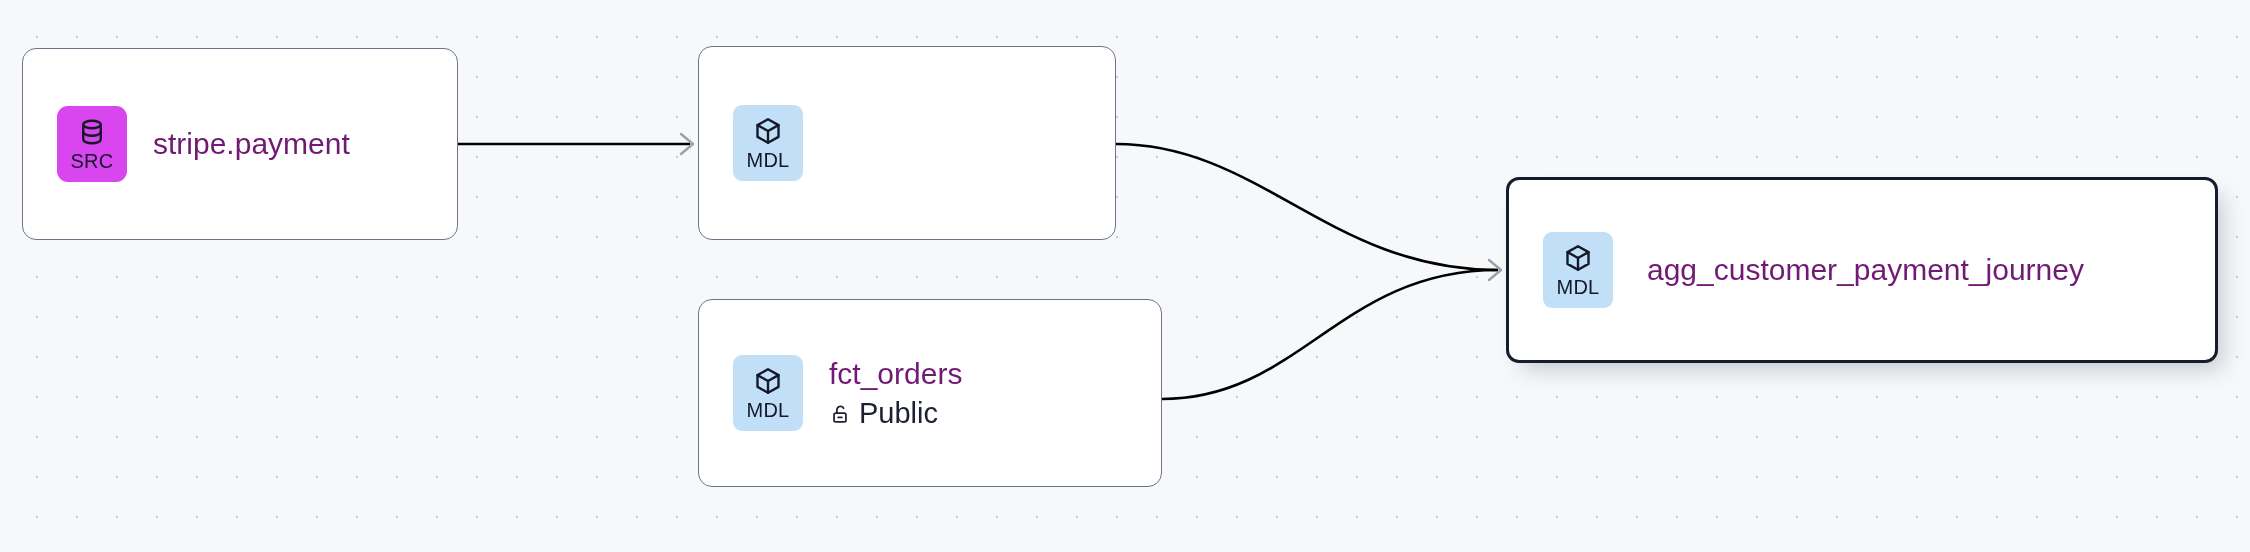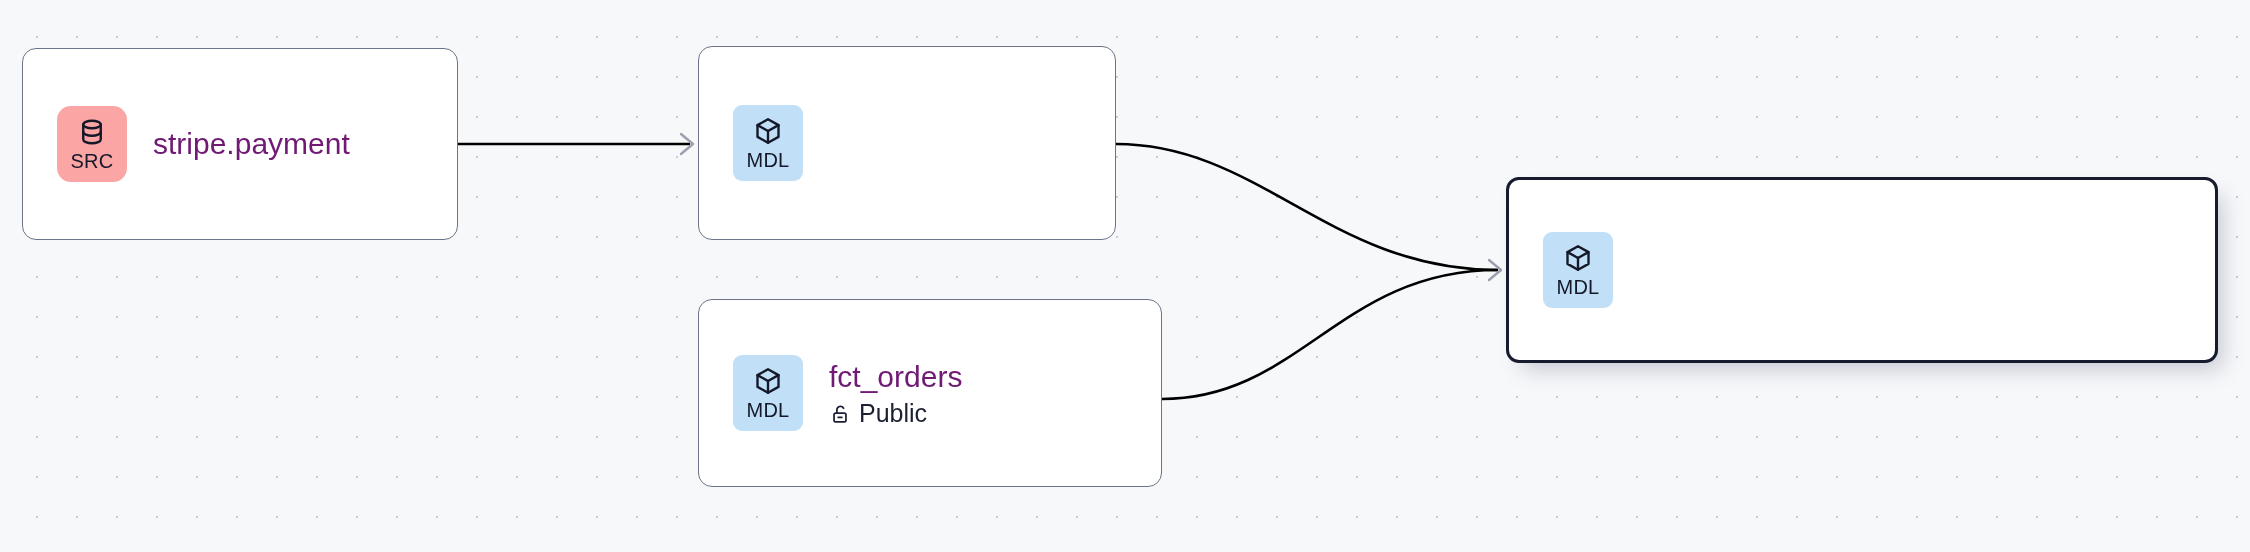--- a/index.html
+++ b/index.html
@@ -44,21 +44,21 @@
     width: 70px;
     height: 76px;
     border-radius: 11px;
     display: flex;
     flex-direction: column;
     align-items: center;
     justify-content: center;
     flex: 0 0 auto;
     gap: 1px;
   }
-  .badge-src { background: #fca5a5; border-radius: 14px; }
+  .badge-src { background: #d946ef; }
   .badge-mdl { background: #c1e0f7; border-radius: 9px; }
   .badge svg { display: block; }
   .badge-label {
     font-size: 20px;
     letter-spacing: 0.2px;
     color: #141829;
     line-height: 1;
     margin-top: 3px;
     font-family: "Liberation Sans", sans-serif;
   }
@@ -73,21 +73,21 @@
     font-size: 30px;
     color: #701a75;
     line-height: 1.18;
     white-space: nowrap;
   }
   .node-sub {
     display: flex;
     align-items: center;
     gap: 8px;
     margin-top: 6px;
-    font-size: 25px;
+    font-size: 29px;
     color: #1b2133;
     line-height: 1.1;
     white-space: nowrap;
   }
   .node-sub svg { display: block; flex: 0 0 auto; }
 
   
   #node-stripe-payment { left: 22px;   top: 48px;  width: 436px; height: 192px; padding-left: 34px; }
   #node-stg-payments   { left: 698px;  top: 46px;  width: 418px; height: 194px; padding-left: 34px; }
   #node-fct-orders     { left: 698px;  top: 299px; width: 464px; height: 188px; padding-left: 34px; }
@@ -160,15 +160,18 @@
 
   <div class="node selected" id="node-agg-journey">
     <div class="badge badge-mdl">
       <svg width="30" height="30" viewBox="0 0 24 24" fill="none" stroke="#141829" stroke-width="1.9" stroke-linecap="round" stroke-linejoin="round">
         <path d="M12 2.6 20.4 7.3v9.4L12 21.4 3.6 16.7V7.3z"></path>
         <path d="M3.6 7.3 12 12l8.4-4.7"></path>
         <path d="M12 12v9.4"></path>
       </svg>
       <span class="badge-label">MDL</span>
     </div>
+    <div class="node-text">
+      <span class="node-title">agg_customer_payment_journey</span>
+    </div>
   </div>
 
 </div>
 
 </body></html>

